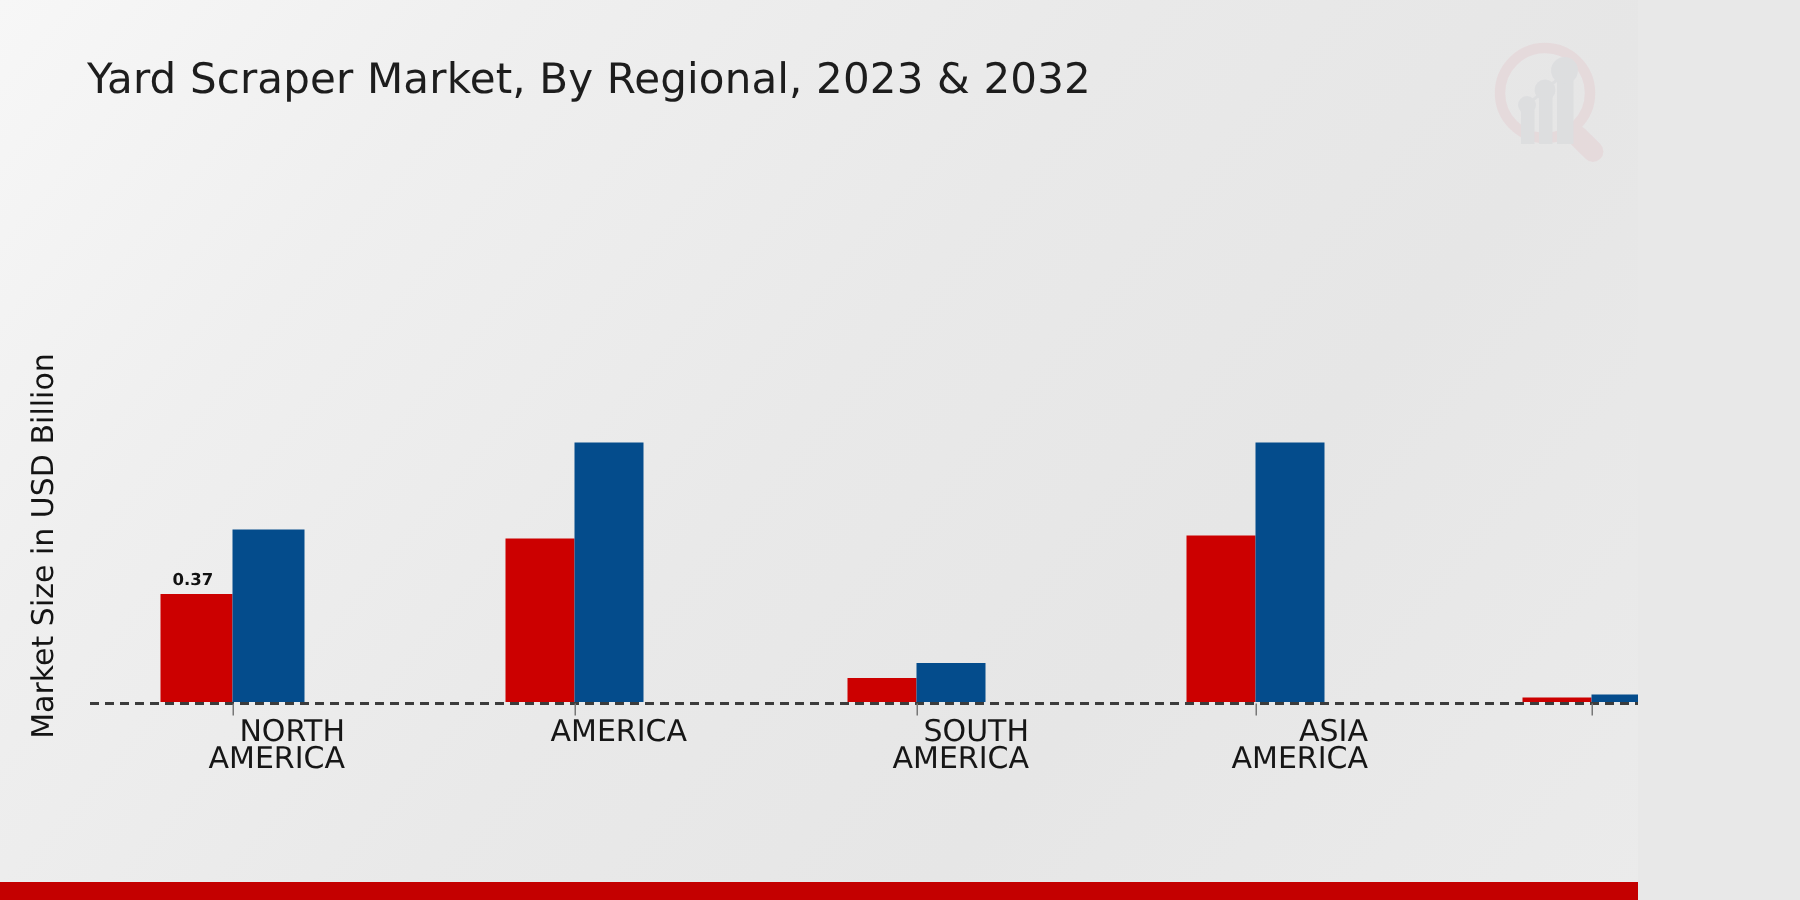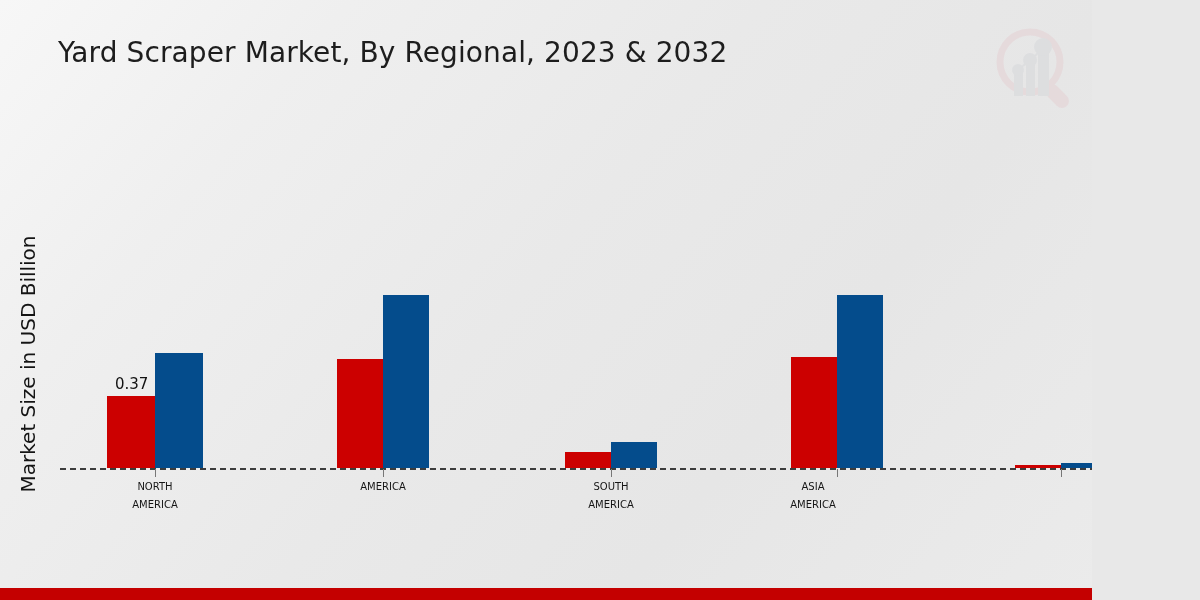--- a/index.html
+++ b/index.html
@@ -112,41 +112,41 @@
     position: absolute;
     bottom: 0;
     height: 230px;
   }
 
   .bar-2023 { background: #cc0000; }
   .bar-2032 { background: #044c8c; }
 
   .bar-value-label {
     position: absolute;
-    font-size: 15px;
-    font-weight: normal;
+    font-size: 11px;
+    font-weight: bold;
     color: #111;
     white-space: nowrap;
     text-align: right;
   }
 
   .tick-mark {
     position: absolute;
     top: 469px;
     width: 1px;
     height: 8px;
     background: #777;
   }
 
   .cat-label {
     position: absolute;
     top: 478px;
     width: 150px;
-    text-align: center;
-    font-size: 10px;
+    text-align: right;
+    font-size: 20px;
     line-height: 18px;
     color: #161616;
   }
   .cat-label span { display: block; }
 
   
   #footer-bar {
     position: absolute;
     left: 0;
     top: 588px;
@@ -212,21 +212,21 @@
     <div class="cat-label" style="left:536px;">
       <span>SOUTH</span>
       <span>AMERICA</span>
     </div>
 
     <div class="bar-group" style="left:791px; width:92px; top:238px;">
       <div class="bar bar-2023" style="left:0px; width:46px; height:111px;"></div>
       <div class="bar bar-2032" style="left:46px; width:46px; height:173px;"></div>
     </div>
     <div class="tick-mark" style="left:837px;"></div>
-    <div class="cat-label" style="left:738px;">
+    <div class="cat-label" style="left:762px;">
       <span>ASIA</span>
       <span>AMERICA</span>
     </div>
 
     <div class="bar-group" style="left:1015px; width:92px; top:238px;">
       <div class="bar bar-2023" style="left:0px; width:46px; height:3px;"></div>
       <div class="bar bar-2032" style="left:46px; width:46px; height:5px;"></div>
     </div>
     <div class="tick-mark" style="left:1061px;"></div>
 

